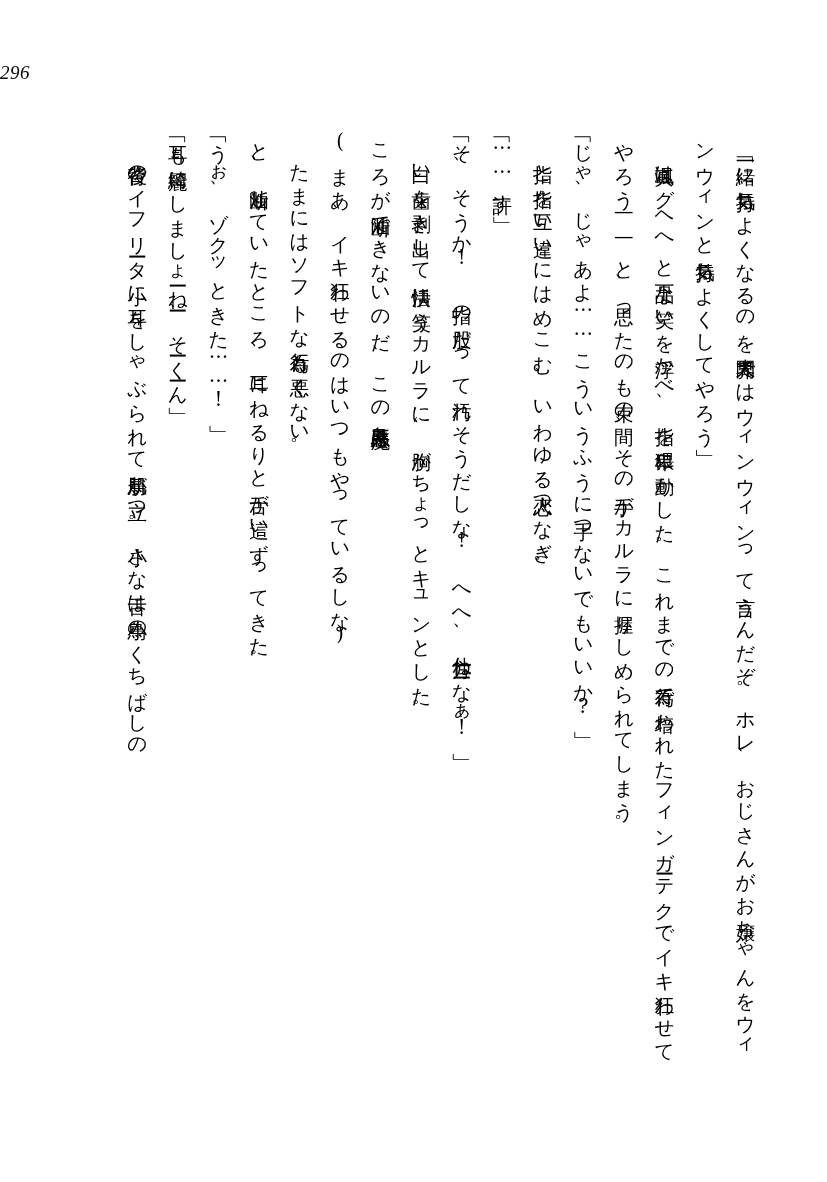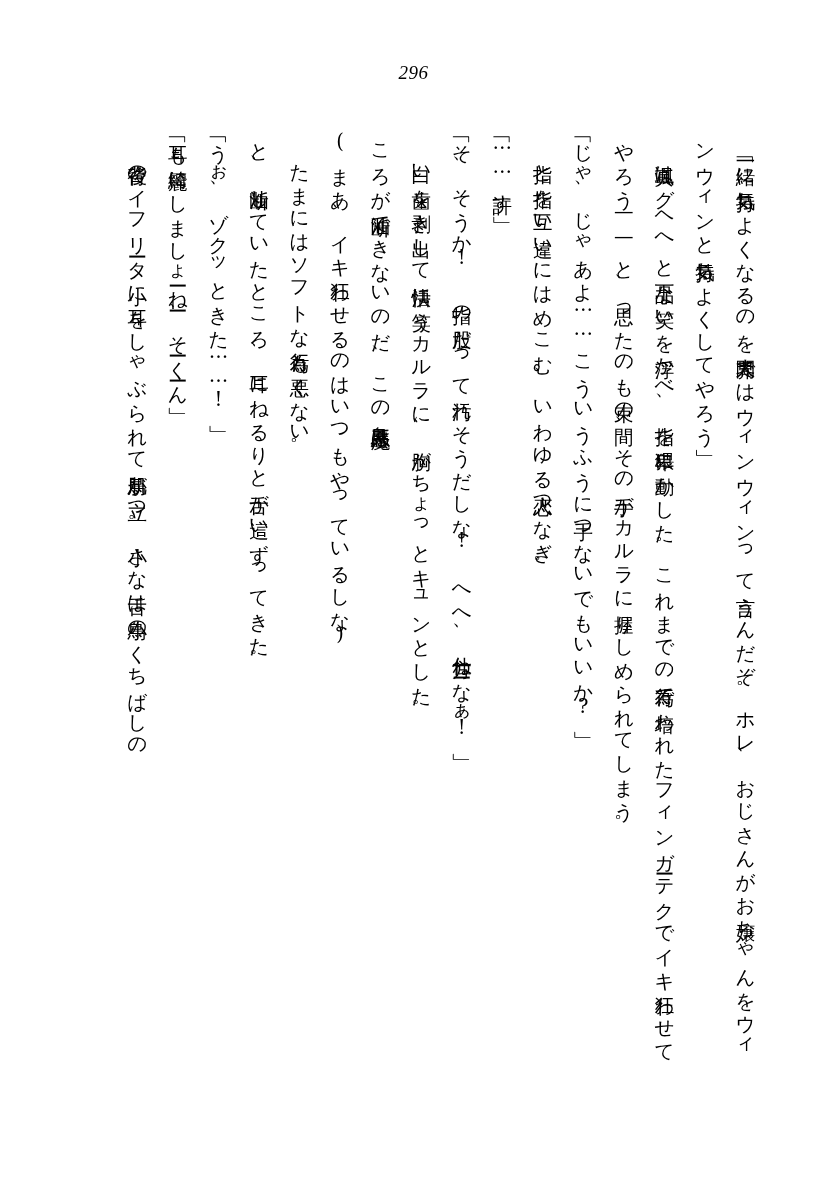--- a/index.html
+++ b/index.html
@@ -18,21 +18,20 @@
     position: relative;
     width: 827px;
     height: 1182px;
     background: #ffffff;
   }
   #page-number {
     position: absolute;
     top: 62px;
     left: 0;
     width: 827px;
-    text-align: center;
     font-size: 19px;
     font-style: italic;
     font-family: "Liberation Serif", "DejaVu Serif", serif;
     letter-spacing: 0.5px;
   }
   
   #text-block {
     position: absolute;
     top: 130px;
     right: 62px;

